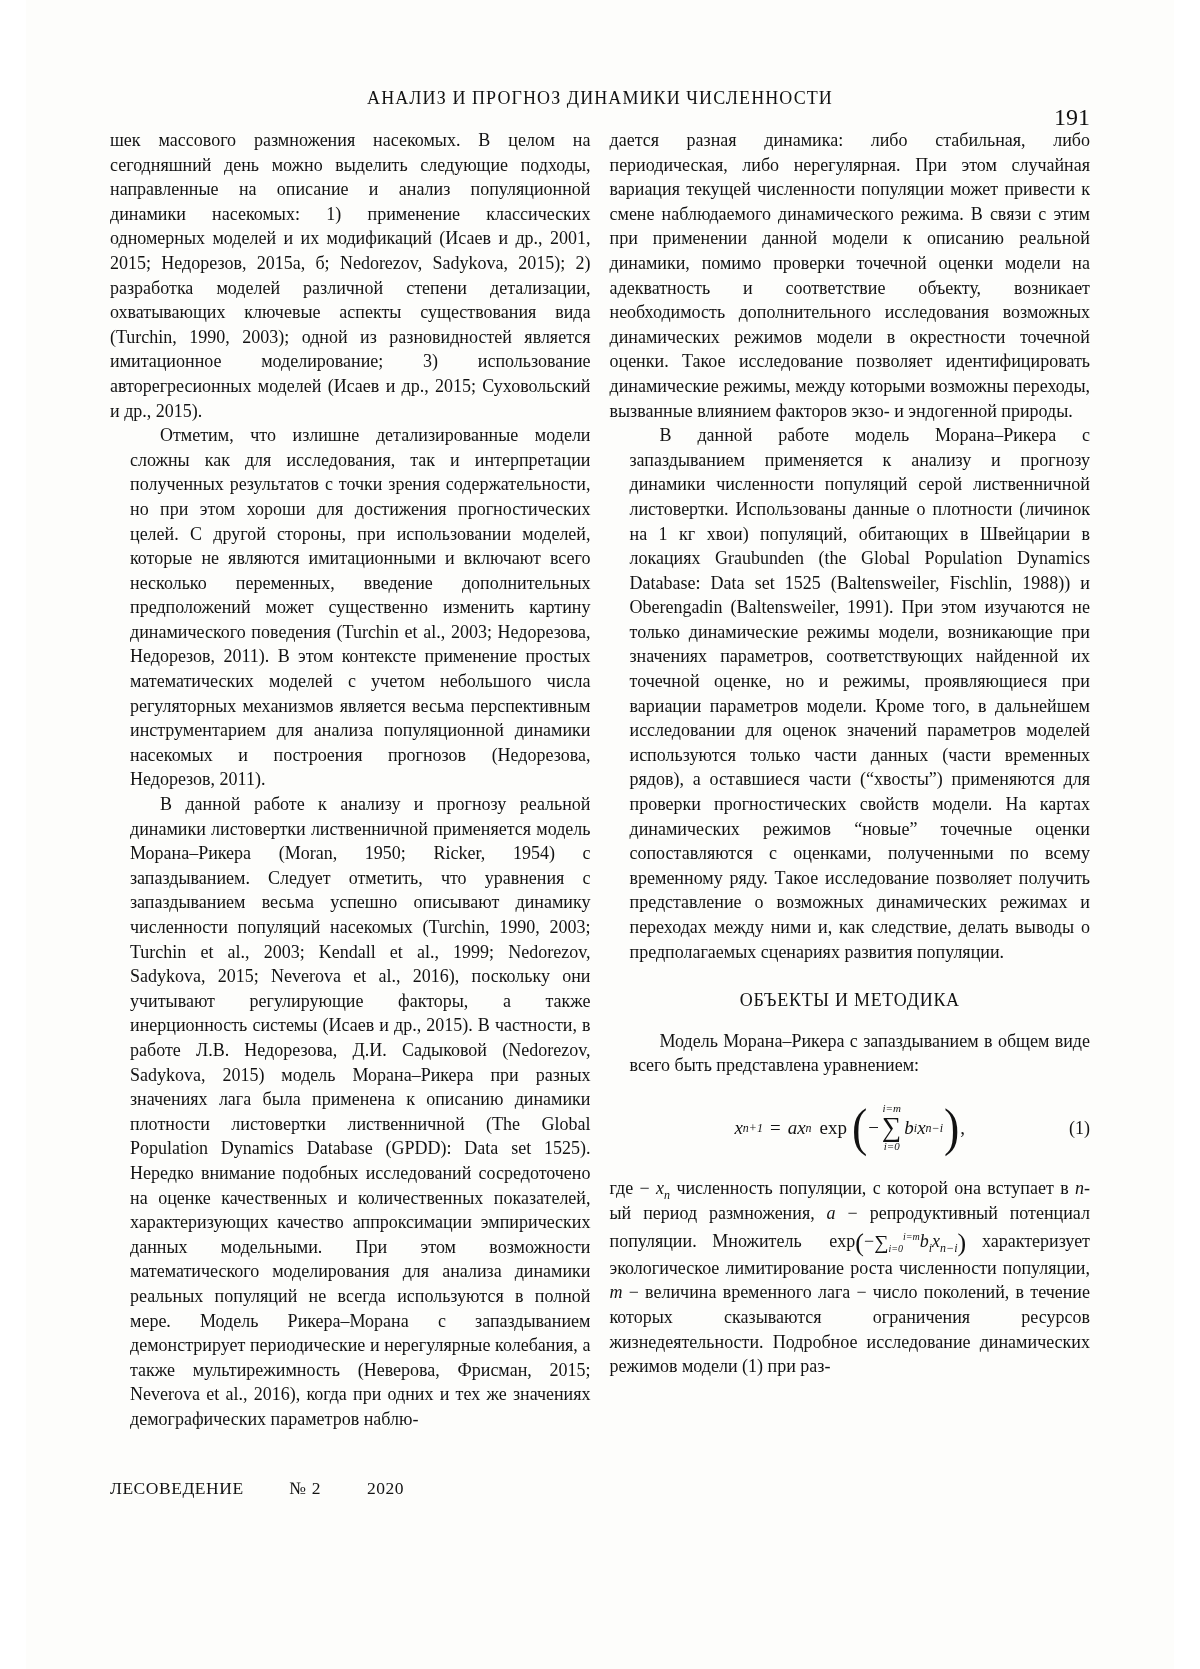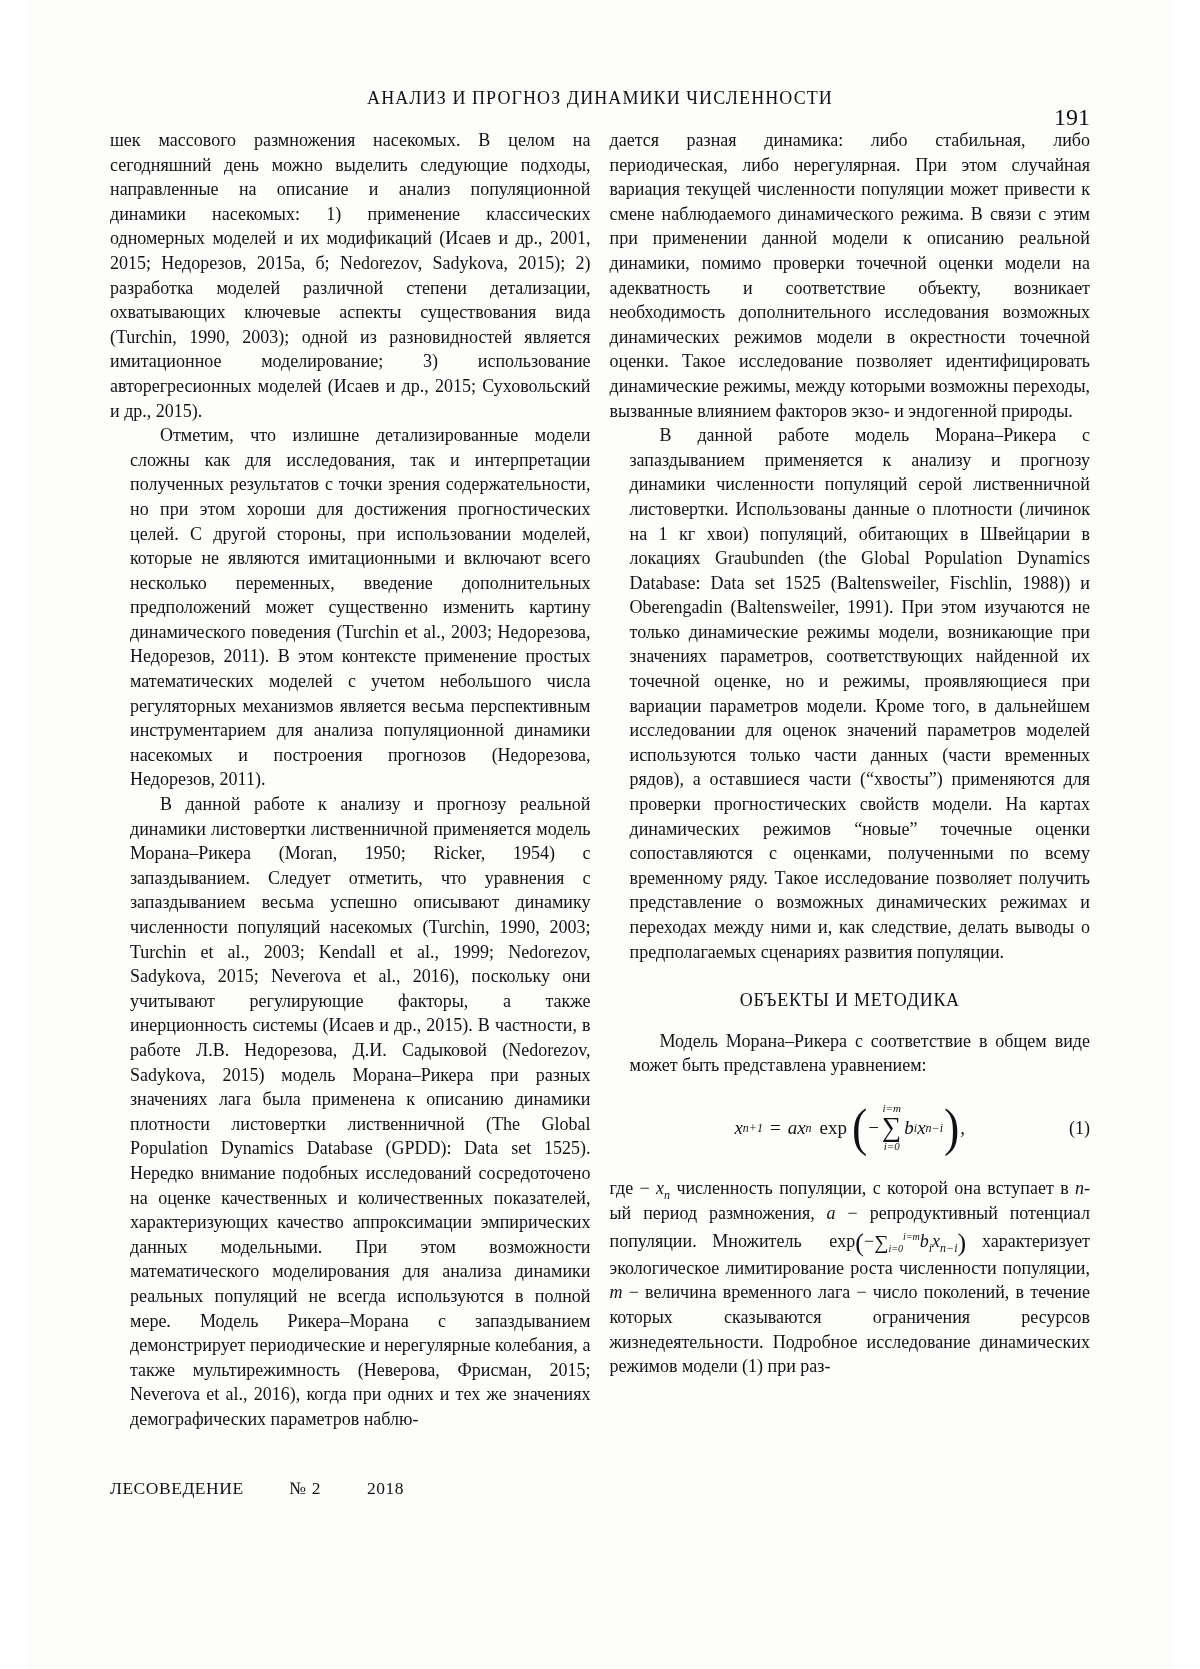--- a/index.html
+++ b/index.html
@@ -163,21 +163,21 @@
       <p class="indent">Отметим, что излишне детализированные модели сложны как для исследования, так и интерпретации полученных результатов с точки зрения содержательности, но при этом хороши для достижения прогностических целей. С другой стороны, при использовании моделей, которые не являются имитационными и включают всего несколько переменных, введение дополнительных предположений может существенно изменить картину динамического поведения (Turchin et al., 2003; Недорезова, Недорезов, 2011). В этом контексте применение простых математических моделей с учетом небольшого числа регуляторных механизмов является весьма перспективным инструментарием для анализа популяционной динамики насекомых и построения прогнозов (Недорезова, Недорезов, 2011).</p>
       <p class="indent">В данной работе к анализу и прогнозу реальной динамики листовертки лиственничной применяется модель Морана–Рикера (Moran, 1950; Ricker, 1954) с запаздыванием. Следует отметить, что уравнения с запаздыванием весьма успешно описывают динамику численности популяций насекомых (Turchin, 1990, 2003; Turchin et al., 2003; Kendall et al., 1999; Nedorezov, Sadykova, 2015; Neverova et al., 2016), поскольку они учитывают регулирующие факторы, а также инерционность системы (Исаев и др., 2015). В частности, в работе Л.В. Недорезова, Д.И. Садыковой (Nedorezov, Sadykova, 2015) модель Морана–Рикера при разных значениях лага была применена к описанию динамики плотности листовертки лиственничной (The Global Population Dynamics Database (GPDD): Data set 1525). Нередко внимание подобных исследований сосредоточено на оценке качественных и количественных показателей, характеризующих качество аппроксимации эмпирических данных модельными. При этом возможности математического моделирования для анализа динамики реальных популяций не всегда используются в полной мере. Модель Рикера–Морана с запаздыванием демонстрирует периодические и нерегулярные колебания, а также мультирежимность (Неверова, Фрисман, 2015; Neverova et al., 2016), когда при одних и тех же значениях демографических параметров наблю-</p>
     </div>
 
     <div class="col">
       <p>дается разная динамика: либо стабильная, либо периодическая, либо нерегулярная. При этом случайная вариация текущей численности популяции может привести к смене наблюдаемого динамического режима. В связи с этим при применении данной модели к описанию реальной динамики, помимо проверки точечной оценки модели на адекватность и соответствие объекту, возникает необходимость дополнительного исследования возможных динамических режимов модели в окрестности точечной оценки. Такое исследование позволяет идентифицировать динамические режимы, между которыми возможны переходы, вызванные влиянием факторов экзо- и эндогенной природы.</p>
       <p class="indent">В данной работе модель Морана–Рикера с запаздыванием применяется к анализу и прогнозу динамики численности популяций серой лиственничной листовертки. Использованы данные о плотности (личинок на 1 кг хвои) популяций, обитающих в Швейцарии в локациях Graubunden (the Global Population Dynamics Database: Data set 1525 (Baltensweiler, Fischlin, 1988)) и Oberengadin (Baltensweiler, 1991). При этом изучаются не только динамические режимы модели, возникающие при значениях параметров, соответствующих найденной их точечной оценке, но и режимы, проявляющиеся при вариации параметров модели. Кроме того, в дальнейшем исследовании для оценок значений параметров моделей используются только части данных (части временных рядов), а оставшиеся части (“хвосты”) применяются для проверки прогностических свойств модели. На картах динамических режимов “новые” точечные оценки сопоставляются с оценками, полученными по всему временному ряду. Такое исследование позволяет получить представление о возможных динамических режимах и переходах между ними и, как следствие, делать выводы о предполагаемых сценариях развития популяции.</p>
 
       <p class="section-heading">ОБЪЕКТЫ И МЕТОДИКА</p>
 
-      <p class="indent">Модель Морана–Рикера с соответствие в общем виде может быть представлена уравнением:</p>
+      <p class="indent">Модель Морана–Рикера с запаздыванием в общем виде всего быть представлена уравнением:</p>
 
       <div class="equation-block">
         <span class="eq-center">
           <span class="ital">x</span>
             <sub>n+1</sub>
           <span class="op roman">=</span>
           <span class="ital">ax</span>
             <sub>n</sub>
           <span class="fn roman">exp</span>
           <span class="bigparen">(</span>
@@ -198,16 +198,16 @@
       </div>
 
       <p>
         <span>где − </span><span class="ital">x</span><sub>n</sub><span> численность популяции, с которой она вступает в </span><span class="ital">n</span><span>-ый период размножения, </span><span class="ital">a</span><span> − репродуктивный потенциал популяции. Множитель </span><span class="inline-formula"><span class="roman">exp</span><span class="inline-paren">(</span><span>−</span><span class="sum-inline"><span class="sum-sym-inline">∑</span><sub>i=0</sub><sup>i=m</sup></span><span class="ital">b</span><sub>i</sub><span class="ital">x</span><sub>n−i</sub><span class="inline-paren">)</span></span><span> характеризует экологическое лимитирование роста численности популяции, </span><span class="ital">m</span><span> − величина временного лага − число поколений, в течение которых сказываются ограничения ресурсов жизнедеятельности. Подробное исследование динамических режимов модели (1) при раз-</span>
       </p>
     </div>
 
   </div>
 
   <div class="footer">
-    <span>ЛЕСОВЕДЕНИЕ</span><span>№ 2</span><span>2018</span>
+    <span>ЛЕСОВЕДЕНИЕ</span><span>№ 2</span><span>2020</span>
   </div>
 
 </div>
 
 </body></html>

